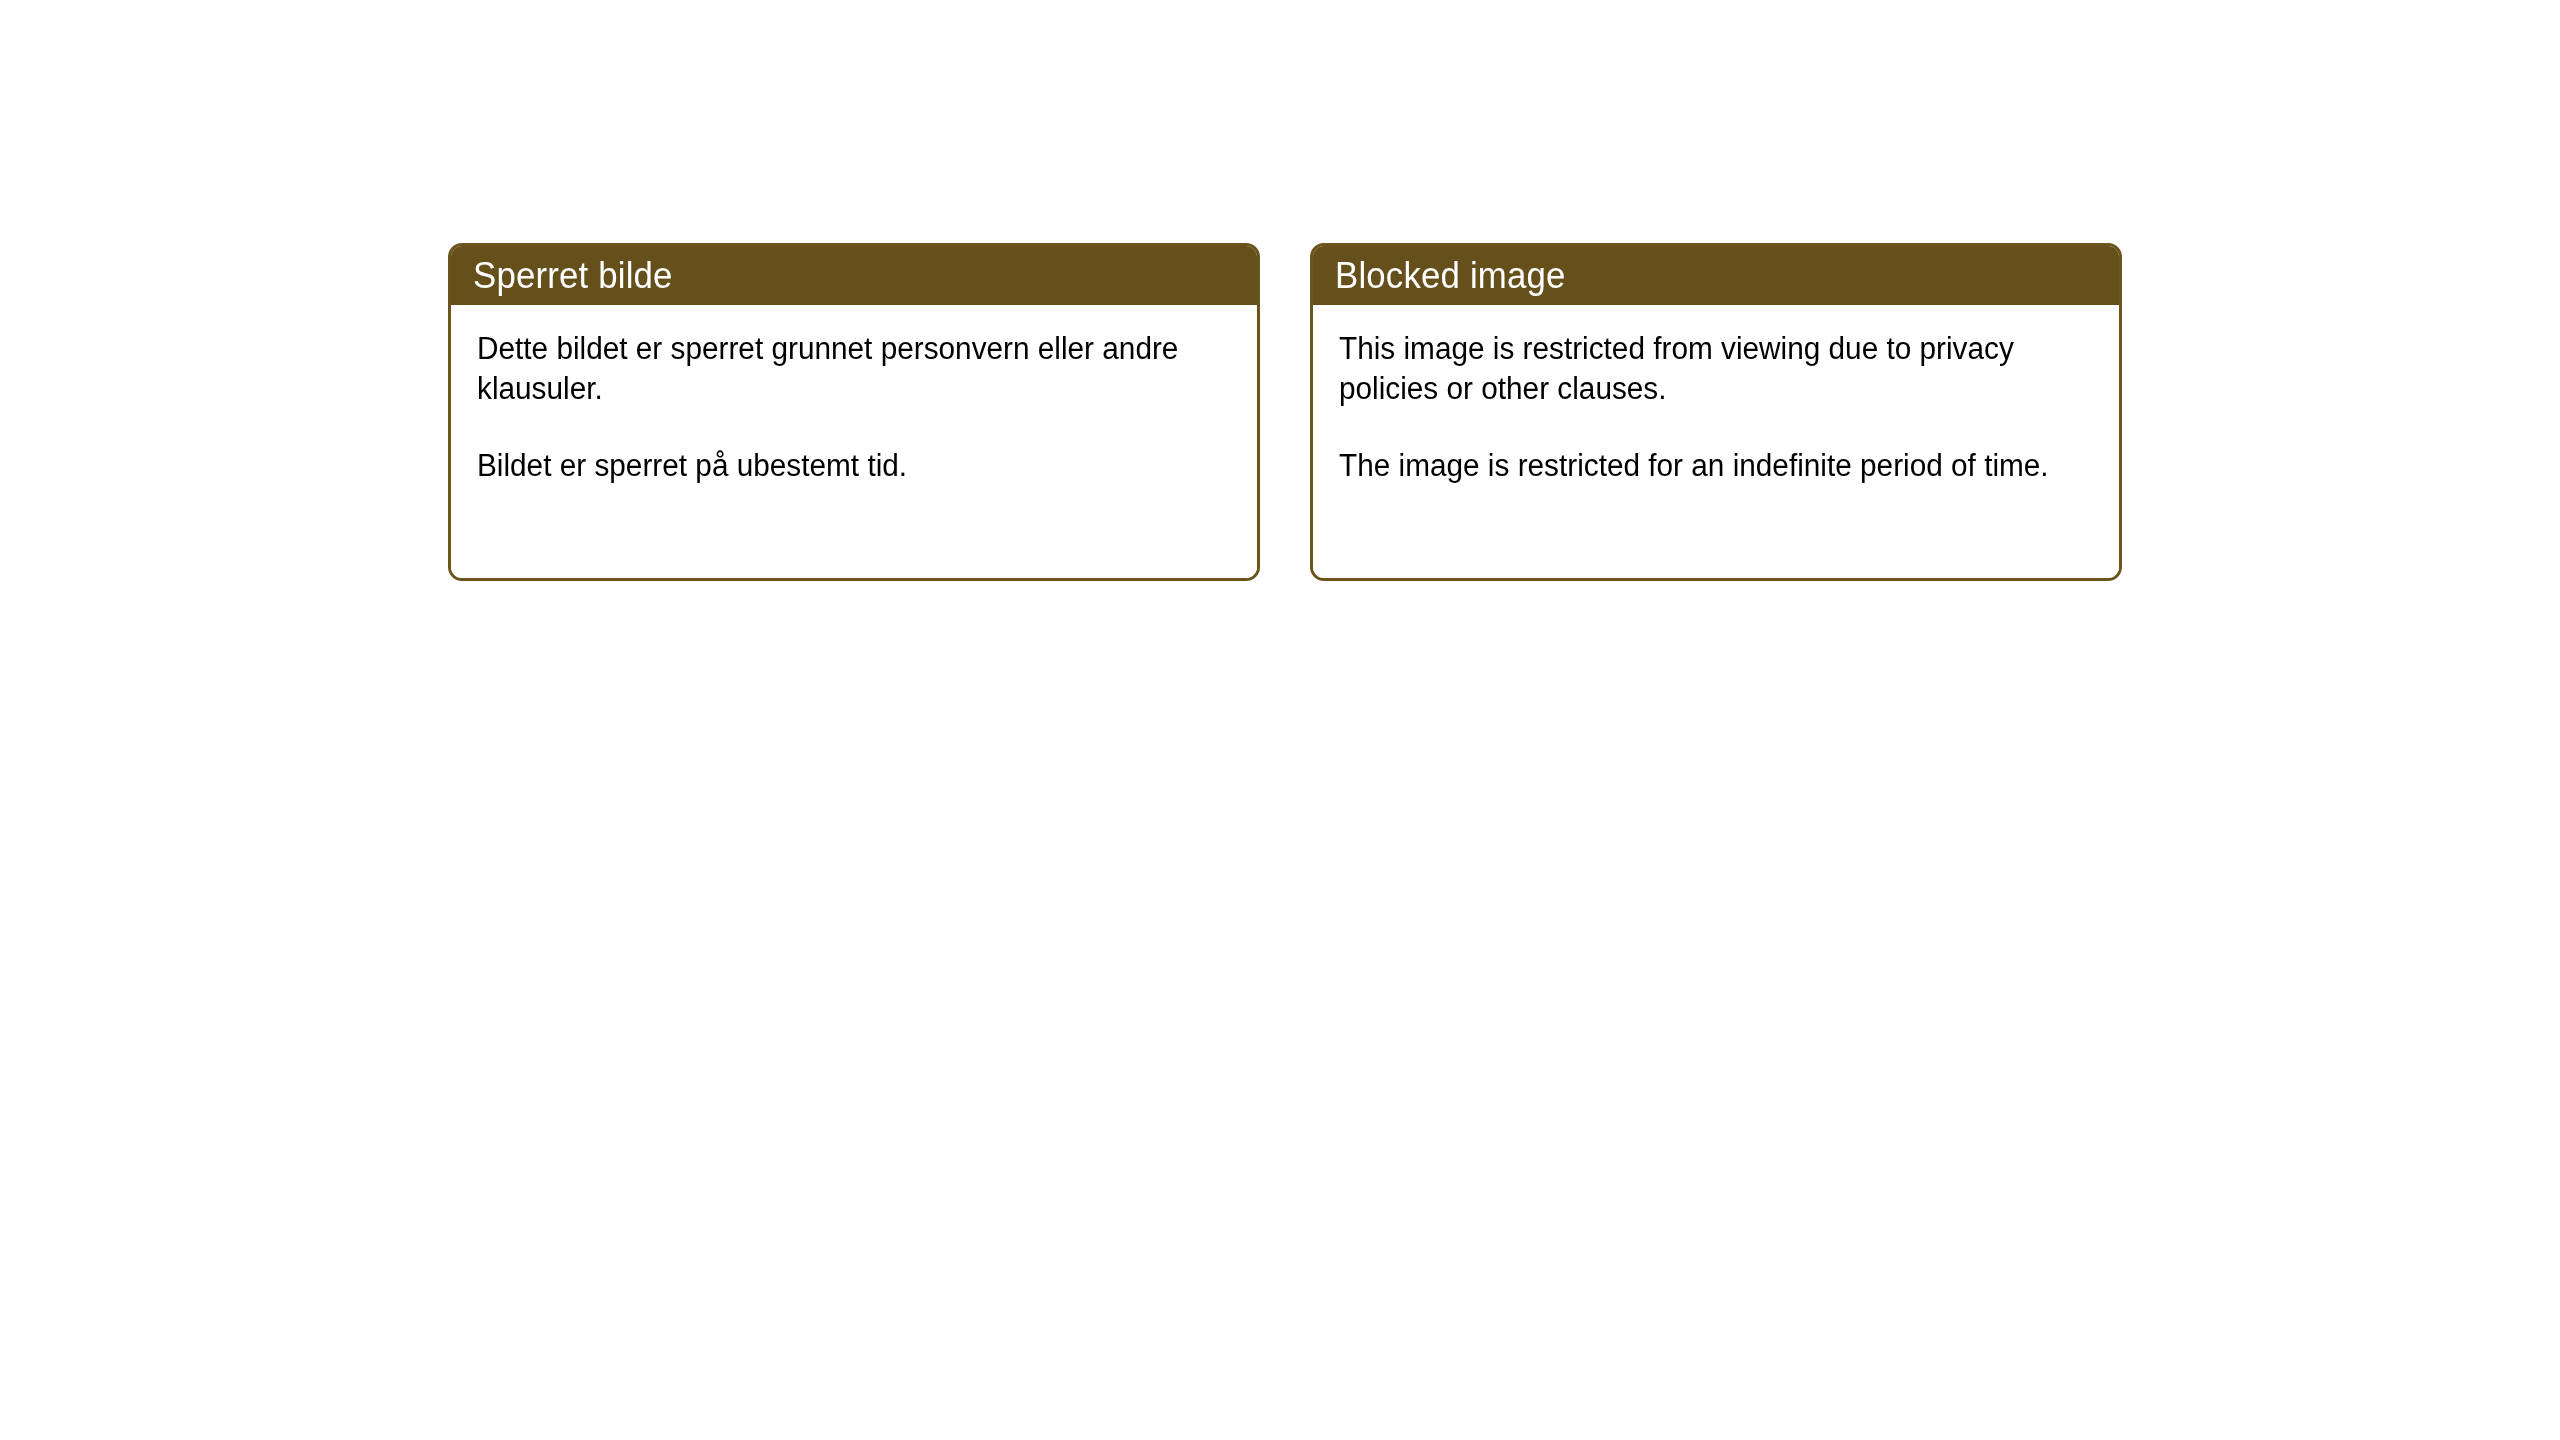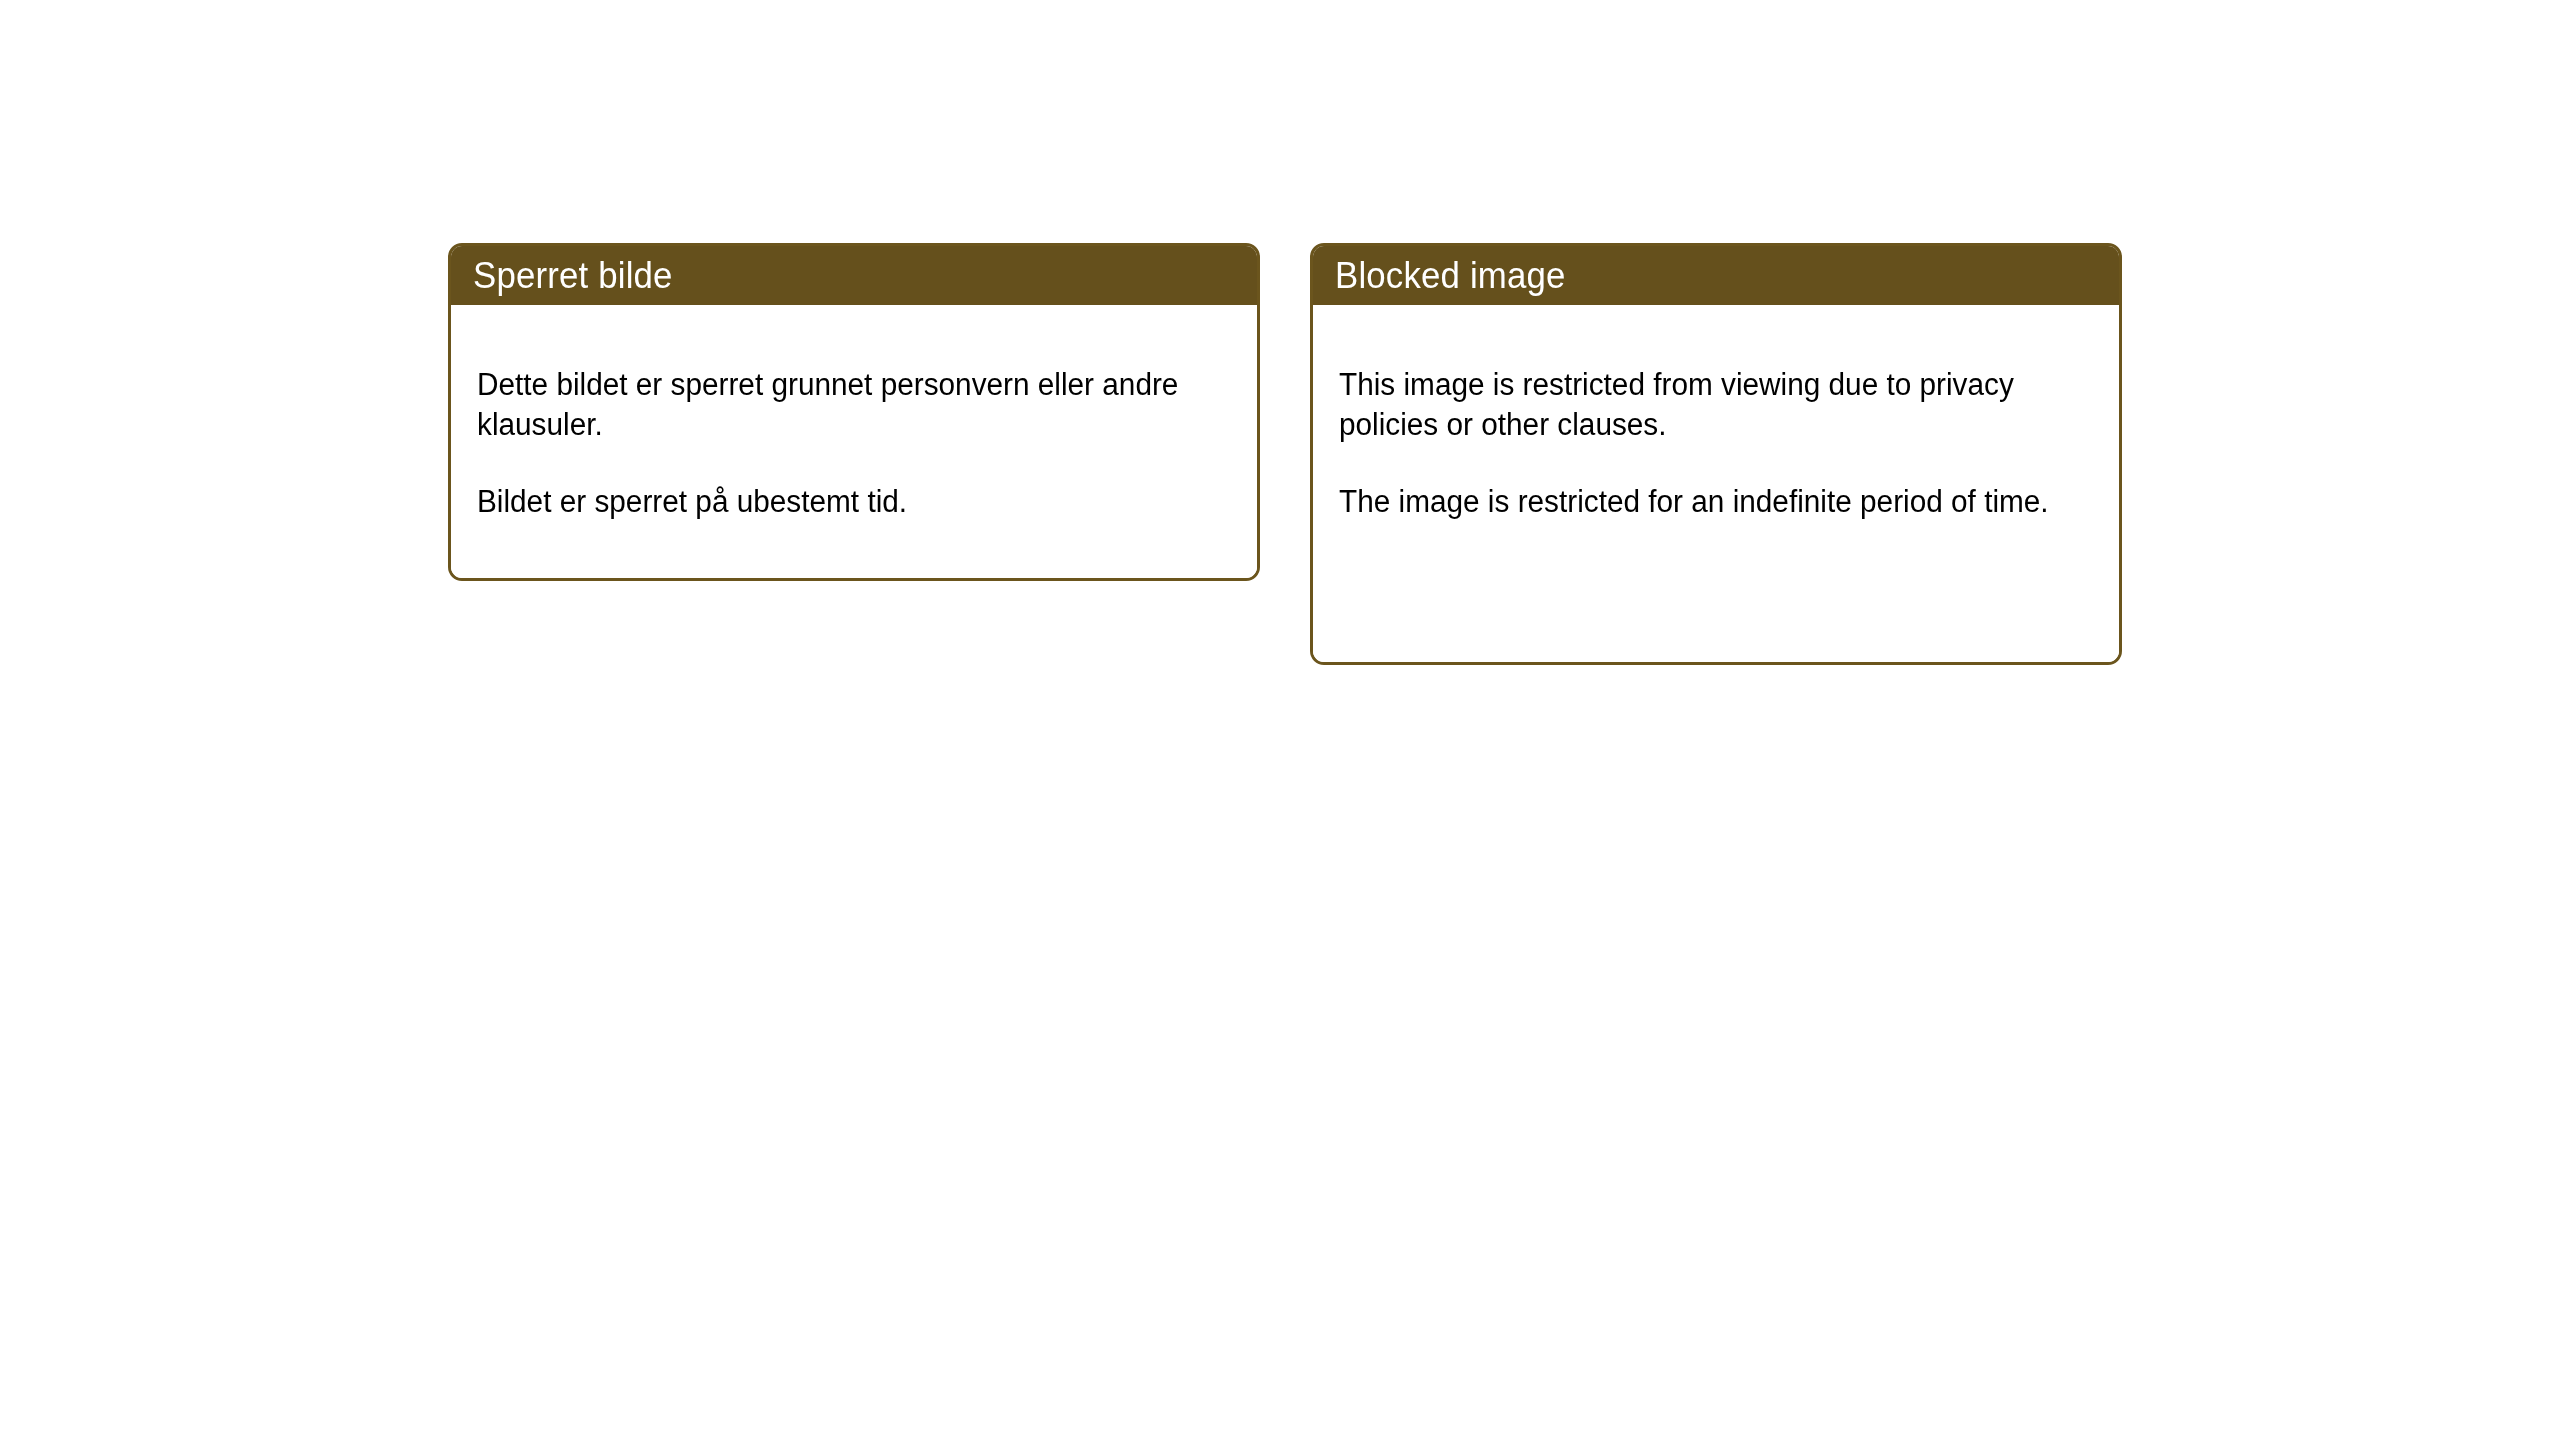--- a/index.html
+++ b/index.html
@@ -23,35 +23,34 @@
 
   .panel {
     position: absolute;
     box-sizing: border-box;
     background: #ffffff;
     border: 3px solid #6b551d;
     border-radius: 14px;
     overflow: hidden;
     display: flex;
     flex-direction: column;
-    gap: 36px;
   }
 
   .panel-no {
     left: 448px;
     top: 243px;
     width: 812px;
     height: 338px;
   }
 
   .panel-en {
     left: 1310px;
     top: 243px;
     width: 812px;
-    height: 422px;
+    height: 338px;
   }
 
   .panel-header {
     background: #65501c;
     height: 59px;
     flex: 0 0 59px;
     display: flex;
     align-items: center;
     padding: 0 0 0 22px;
     box-sizing: border-box;

